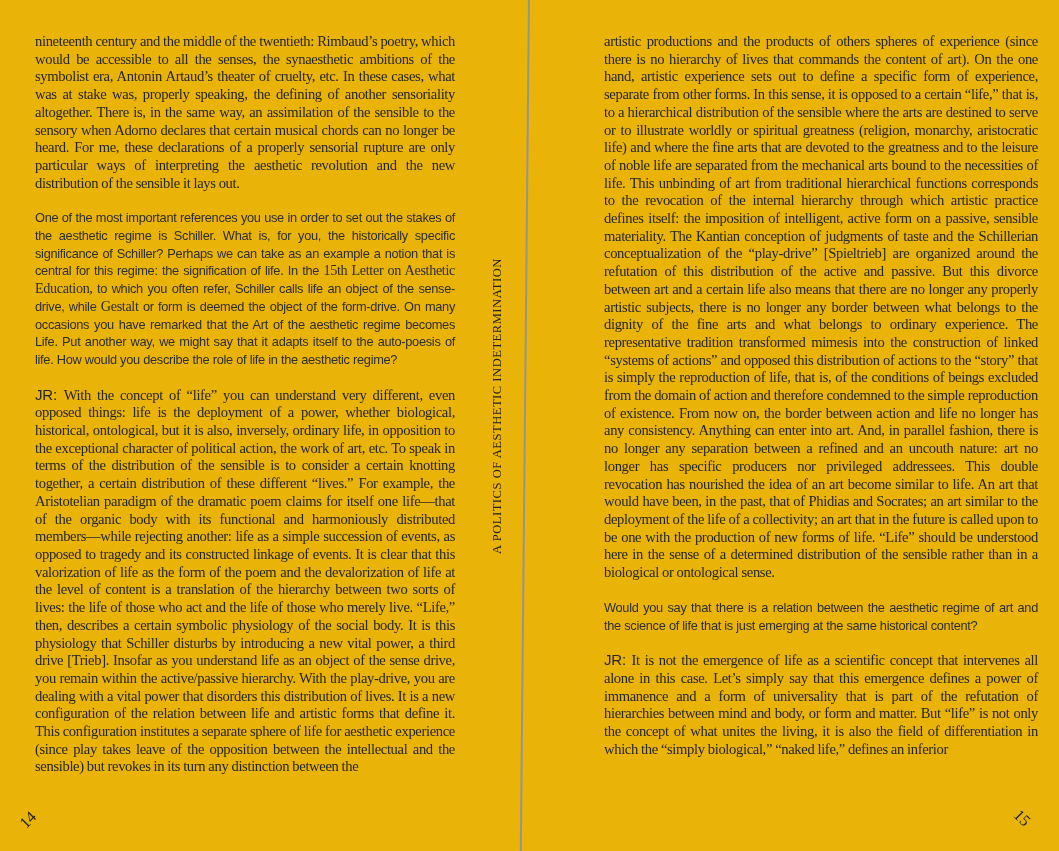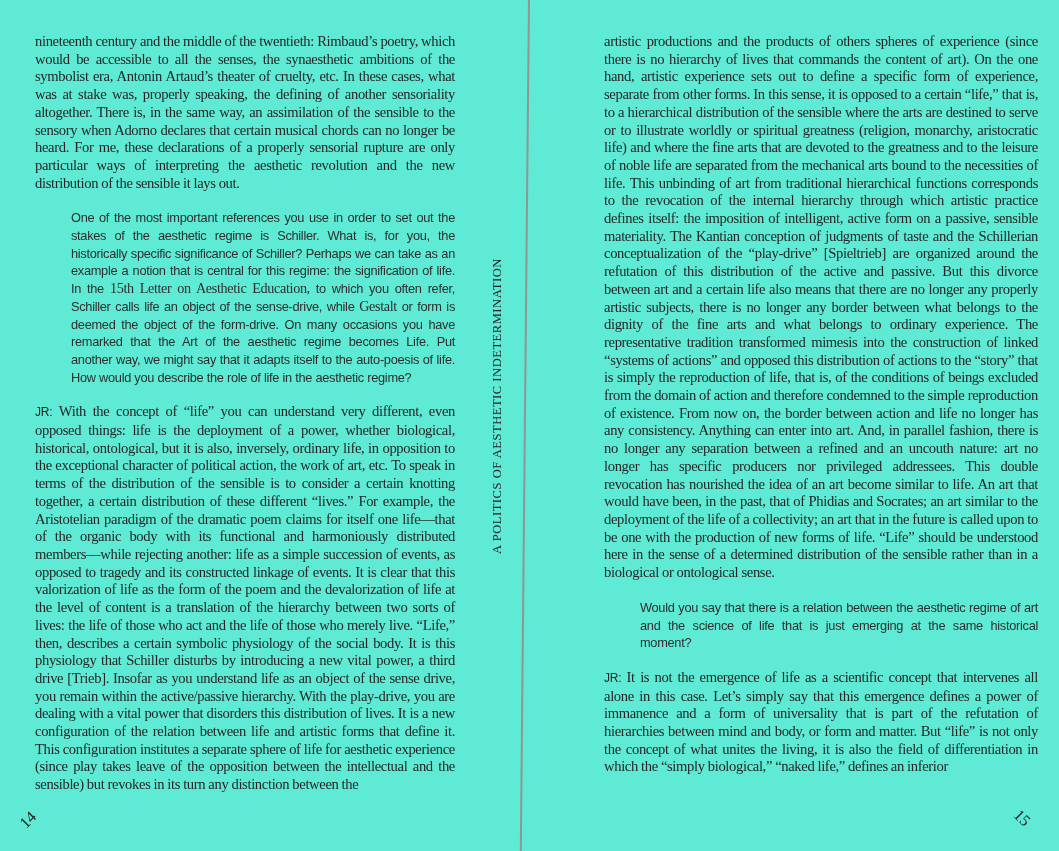--- a/index.html
+++ b/index.html
@@ -4,21 +4,21 @@
 <style>
   html, body {
     margin: 0;
     padding: 0;
     background: #ffffff;
   }
   #spread {
     position: relative;
     width: 1059px;
     height: 851px;
-    background: #5eead4;
+    background: #eab308;
     overflow: hidden;
   }
   .text-col {
     position: absolute;
     top: 33px;
   }
   #left-col {
     left: 35px;
     width: 420px;
   }
@@ -39,32 +39,31 @@
     word-spacing: -0.2px;
     color: #262626;
   }
   p.question {
     font-family: "Liberation Sans", sans-serif;
     font-size: 12.8px;
     line-height: 17.7px;
     letter-spacing: -0.3px;
     word-spacing: 0.1px;
     color: #2e2e2e;
-    margin-left: 36px;
   }
   .italic {
     font-family: "Liberation Serif", serif;
   }
   p.question .italic {
     font-size: 14.2px;
     letter-spacing: -0.35px;
   }
   .sans {
     font-family: "Liberation Sans", sans-serif;
-    font-size: 12px;
+    font-size: 15px;
     letter-spacing: -0.2px;
   }
   #margin-title {
     position: absolute;
     left: 497px;
     top: 406px;
     transform: translate(-50%, -50%) rotate(-90deg);
     white-space: nowrap;
     font-family: "Liberation Serif", serif;
     font-size: 12.5px;
@@ -108,21 +107,21 @@
       <p class="question"><span>One of the most important references you use in order to set out the stakes of the aesthetic regime is Schiller. What is, for you, the historically specific significance of Schiller? Perhaps we can take as an example a notion that is central for this regime: the signification of life. In the </span><span class="italic">15th Letter on Aesthetic Education,</span><span> to which you often refer, Schiller calls life an object of the sense-drive, while </span><span class="italic">Gestalt</span><span> or form is deemed the object of the form-drive. On many occasions you have remarked that the Art of the aesthetic regime becomes Life. Put another way, we might say that it adapts itself to the auto-poesis of life. How would you describe the role of life in the aesthetic regime?</span></p>
       <p class="serif"><span class="sans">JR: </span><span>With the concept of “life” you can understand very different, even opposed things: life is the deployment of a power, whether biological, historical, ontological, but it is also, inversely, ordinary life, in opposition to the exceptional character of political action, the work of art, etc. To speak in terms of the distribution of the sensible is to consider a certain knotting together, a certain distribution of these different “lives.” For example, the Aristotelian paradigm of the dramatic poem claims for itself one life—that of the organic body with its functional and harmoniously distributed members—while rejecting another: life as a simple succession of events, as opposed to tragedy and its constructed linkage of events. It is clear that this valorization of life as the form of the poem and the devalorization of life at the level of content is a translation of the hierarchy between two sorts of lives: the life of those who act and the life of those who merely live. “Life,” then, describes a certain symbolic physiology of the social body. It is this physiology that Schiller disturbs by introducing a new vital power, a third drive [</span><span class="italic">Trieb</span><span>]. Insofar as you understand life as an object of the sense drive, you remain within the active/passive hierarchy. With the play-drive, you are dealing with a vital power that disorders this distribution of lives. It is a new configuration of the relation between life and artistic forms that define it. This configuration institutes a separate sphere of life for aesthetic experience (since play takes leave of the opposition between the intellectual and the sensible) but revokes in its turn any distinction between the</span></p>
     </div>
 
   <div id="margin-title">A POLITICS OF AESTHETIC INDETERMINATION</div>
 
   <div id="gutter-line" style="background: rgb(148, 148, 148);"></div>
 
   <div id="right-col" class="text-col">
       <p class="serif"><span>artistic productions and the products of others spheres of experience (since there is no hierarchy of lives that commands the content of art). On the one hand, artistic experience sets out to define a specific form of experience, separate from other forms. In this sense, it is opposed to a certain “life,” that is, to a hierarchical distribution of the sensible where the arts are destined to serve or to illustrate worldly or spiritual greatness (religion, monarchy, aristocratic life) and where the fine arts that are devoted to the greatness and to the leisure of noble life are separated from the mechanical arts bound to the necessities of life. This unbinding of art from traditional hierarchical functions corresponds to the revocation of the internal hierarchy through which artistic practice defines itself: the imposition of intelligent, active form on a passive, sensible materiality. The Kantian conception of judgments of taste and the Schillerian conceptualization of the “play-drive” [</span><span class="italic">Spieltrieb</span><span>] are organized around the refutation of this distribution of the active and passive. But this divorce between art and a certain life also means that there are no longer any properly artistic subjects, there is no longer any border between what belongs to the dignity of the fine arts and what belongs to ordinary experience. The representative tradition transformed mimesis into the construction of linked “systems of actions” and opposed this distribution of actions to the “story” that is simply the reproduction of life, that is, of the conditions of beings excluded from the domain of action and therefore condemned to the simple reproduction of existence. From now on, the border between action and life no longer has any consistency. Anything can enter into art. And, in parallel fashion, there is no longer any separation between a refined and an uncouth nature: art no longer has specific producers nor privileged addressees. This double revocation has nourished the idea of an art become similar to life. An art that would have been, in the past, that of Phidias and Socrates; an art similar to the deployment of the life of a collectivity; an art that in the future is called upon to be one with the production of new forms of life. “Life” should be understood here in the sense of a determined distribution of the sensible rather than in a biological or ontological sense.</span></p>
-      <p class="question"><span>Would you say that there is a relation between the aesthetic regime of art and the science of life that is just emerging at the same historical moment?</span></p>
+      <p class="question"><span>Would you say that there is a relation between the aesthetic regime of art and the science of life that is just emerging at the same historical content?</span></p>
       <p class="serif"><span class="sans">JR: </span><span>It is not the emergence of life as a scientific concept that intervenes all alone in this case. Let’s simply say that this emergence defines a power of immanence and a form of universality that is part of the refutation of hierarchies between mind and body, or form and matter. But “life” is not only the concept of what unites the living, it is also the field of differentiation in which the “simply biological,” “naked life,” defines an inferior</span></p>
     </div>
 
   <div id="page-num-left" class="page-num">14</div>
 
   <div id="page-num-right" class="page-num">15</div>
 
 </div>
 
 </body></html>

